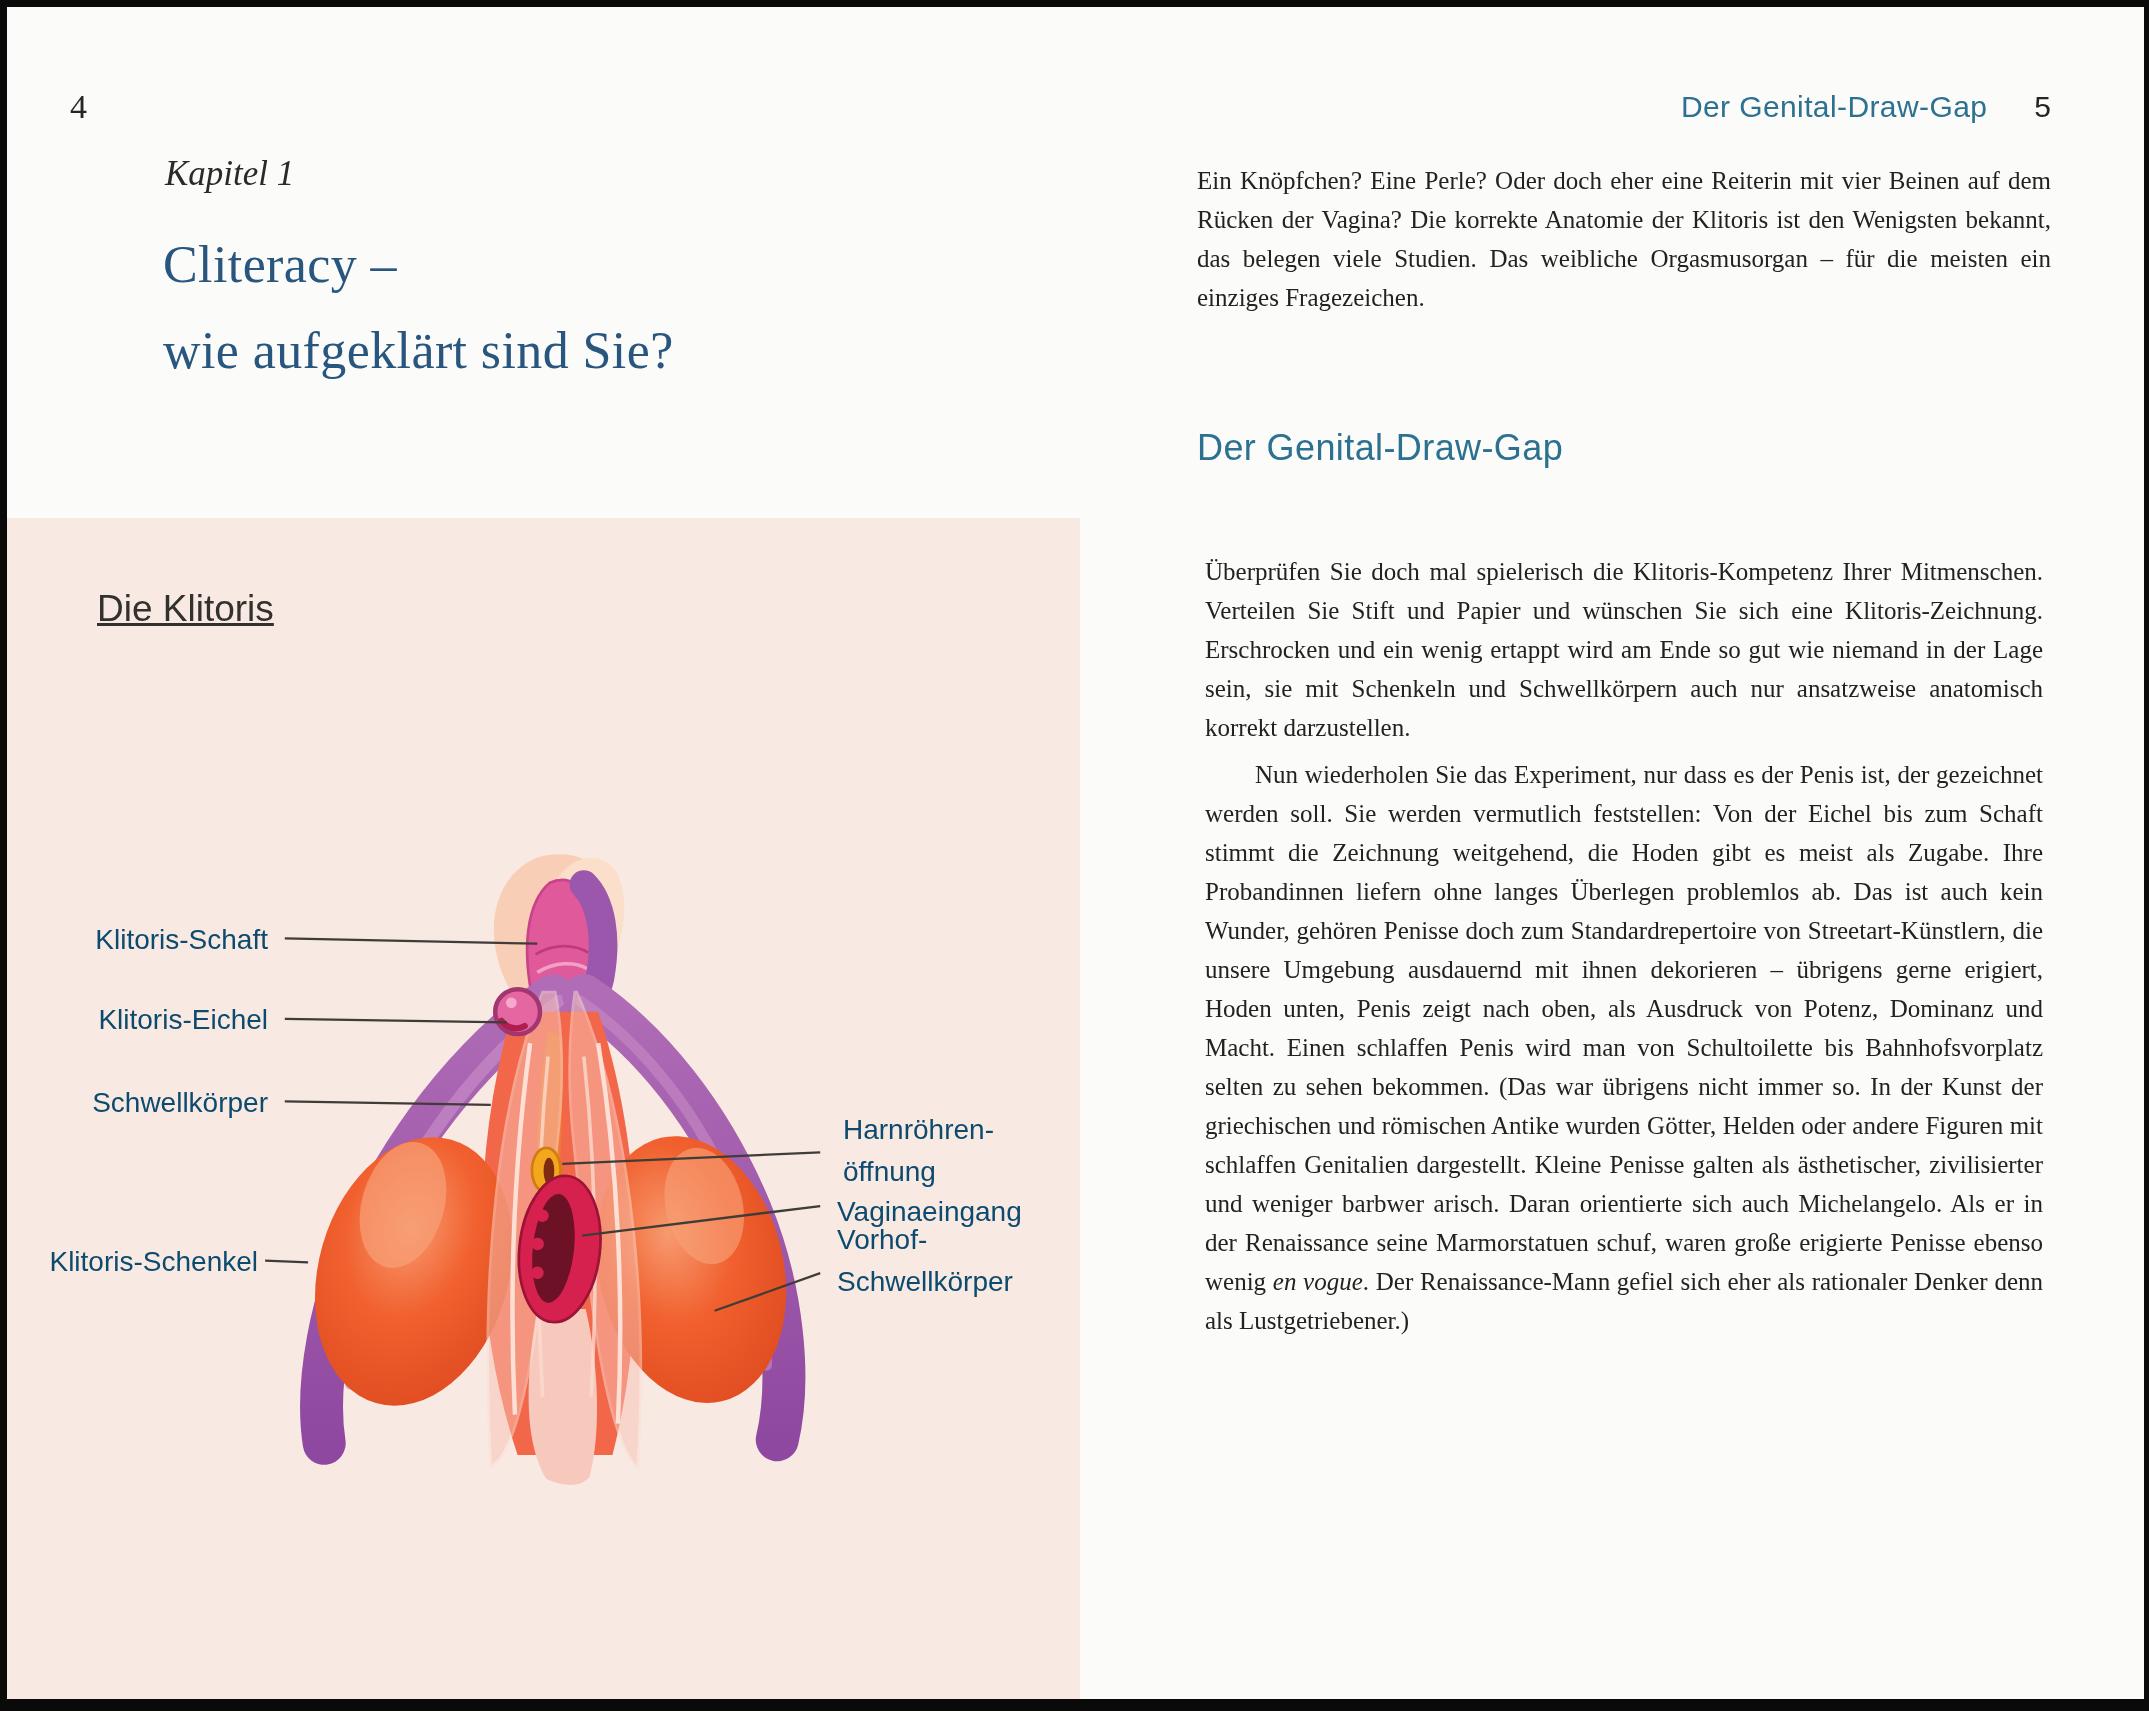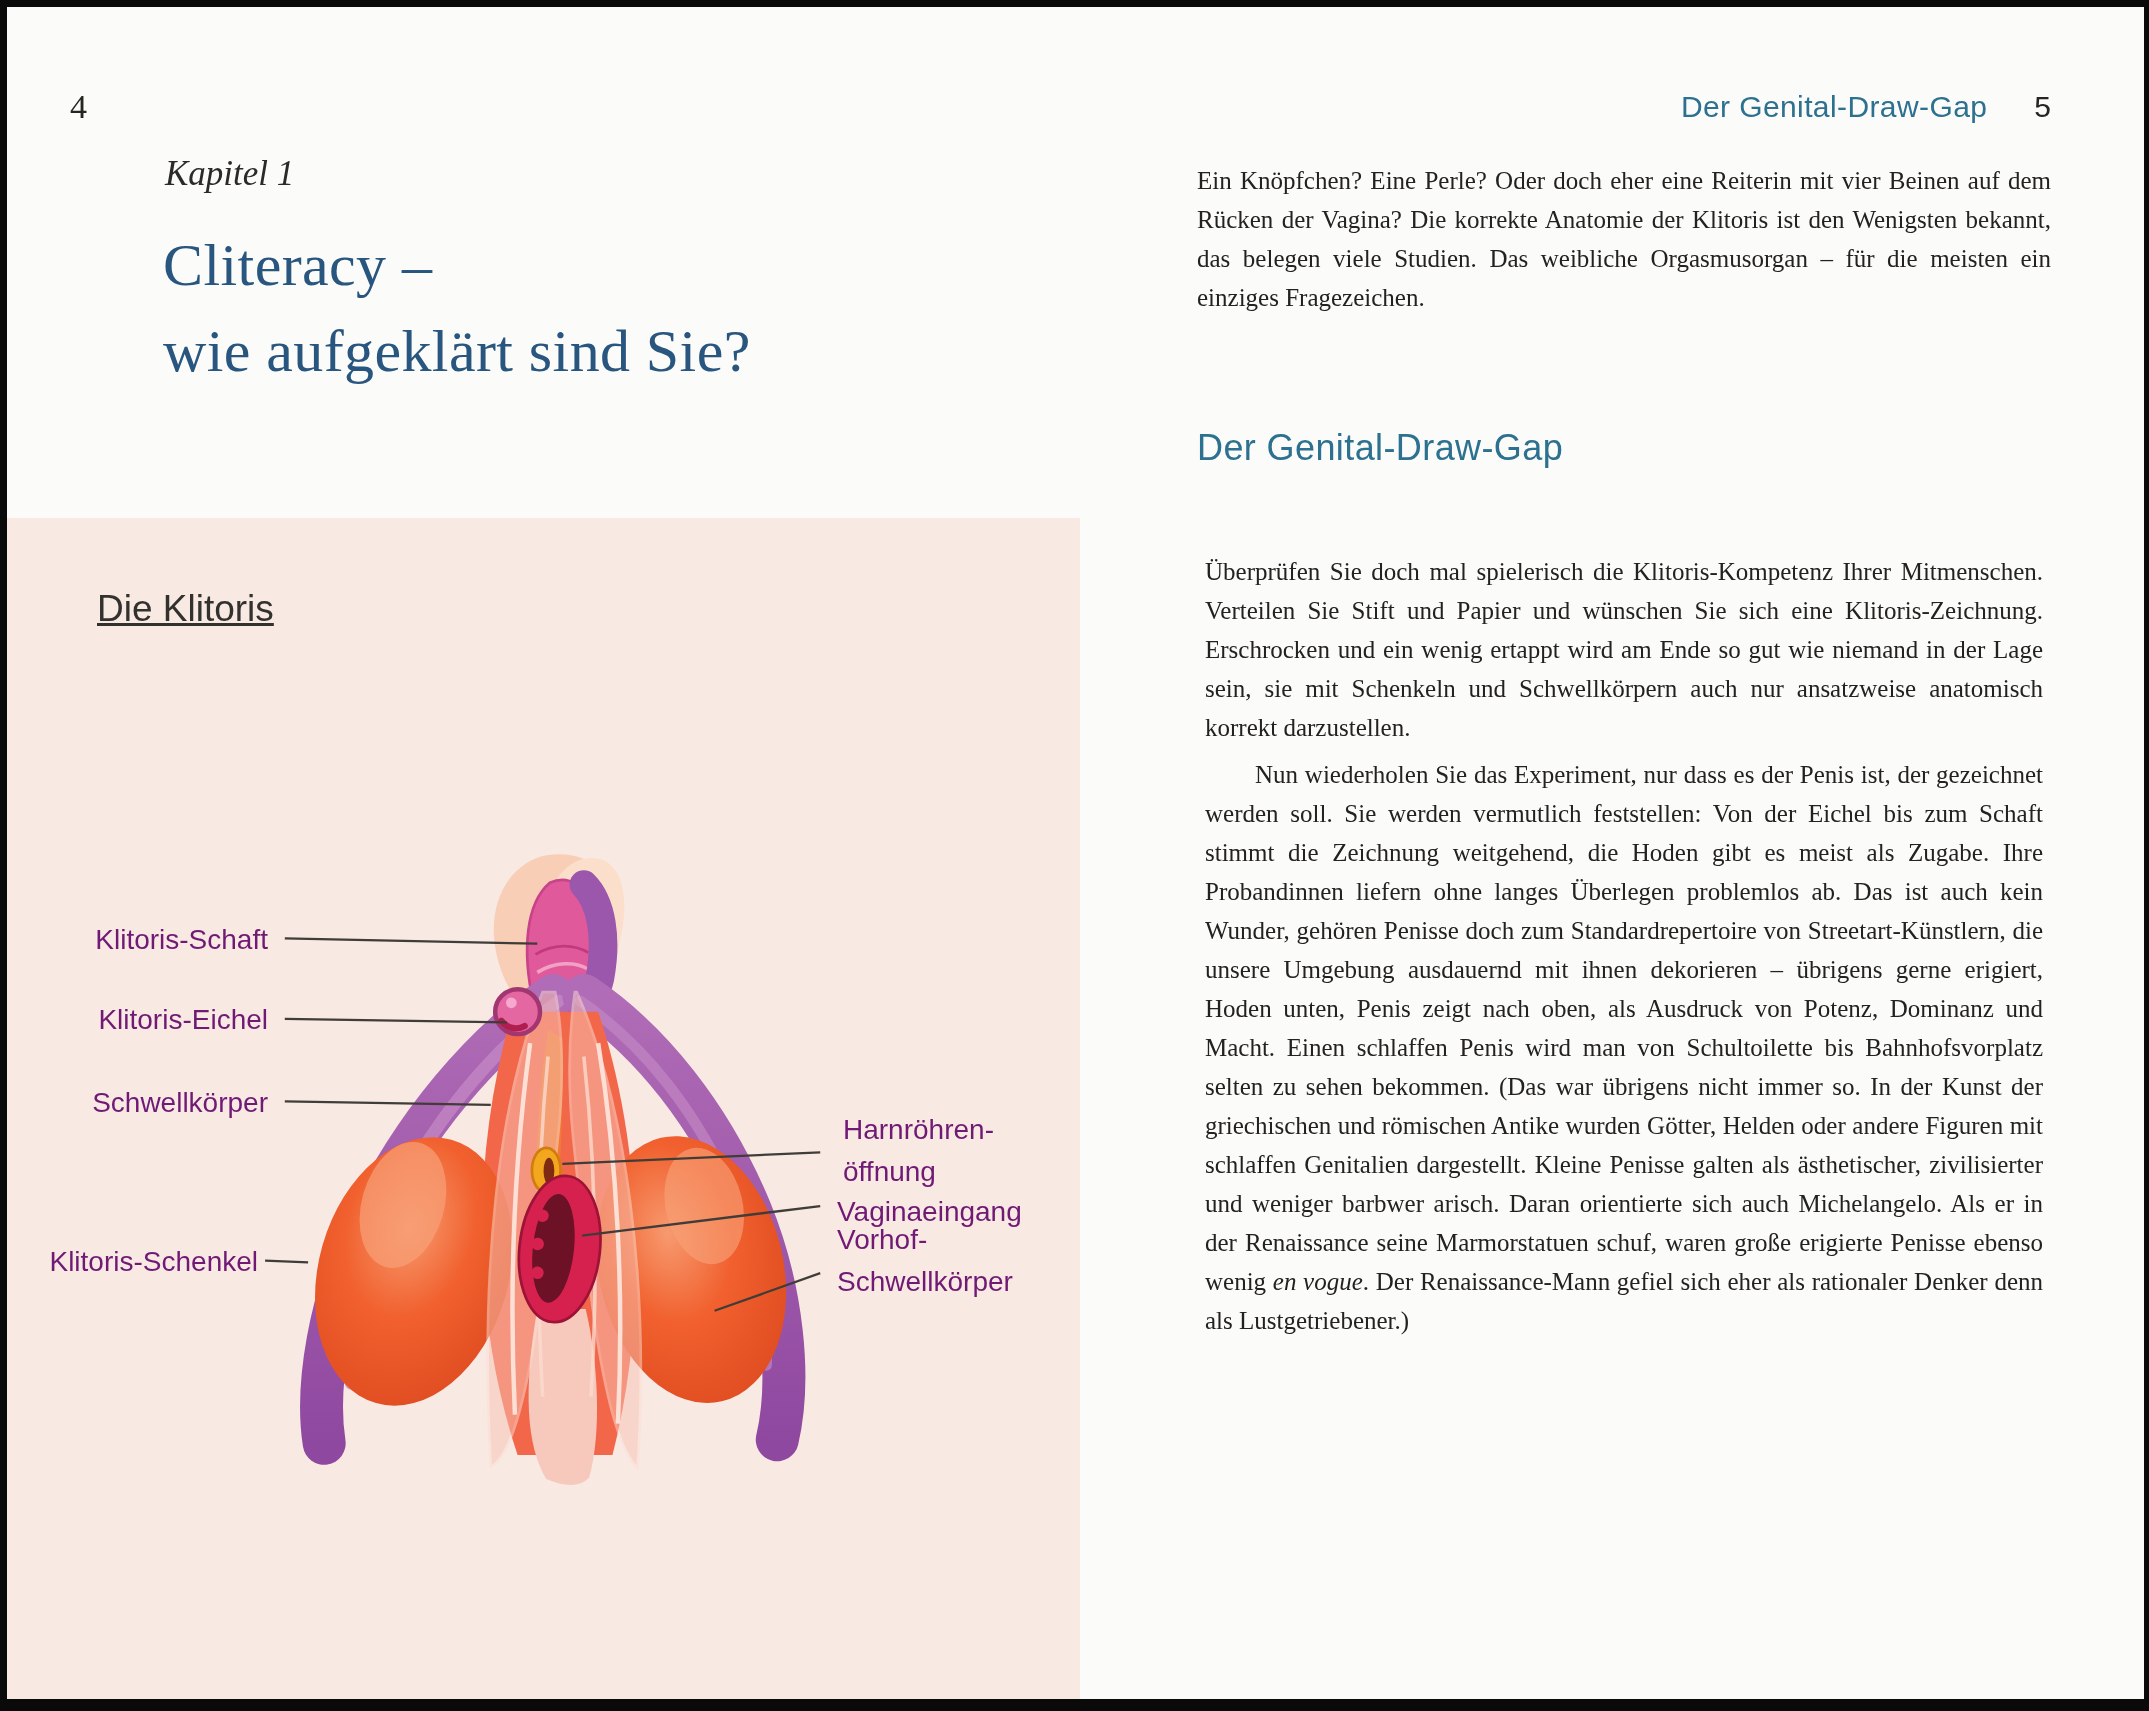--- a/index.html
+++ b/index.html
@@ -19,34 +19,34 @@
   .abs{position:absolute;}
 
   
   .pagenum-left{
     left:70px;top:88px;font-size:34px;color:#262522;
   }
   .kicker{
     left:165px;top:154px;font-size:35px;font-style:italic;color:#2b2a28;
   }
   .chapter-title{
-    left:163px;top:222px;font-size:60px;line-height:86px;color:#29567f;
+    left:163px;top:222px;font-size:52px;line-height:86px;color:#29567f;
     letter-spacing:0.4px;
   }
   .figure-box{
     left:5.4px;top:518px;width:1075px;height:1181px;background:#f8e9e3;
   }
   .figure-title{
     left:97px;top:588px;font-size:37px;color:#33312e;
     font-family:"Liberation Sans", sans-serif;
     text-decoration:underline;
   }
   .diagram-label{
     font-family:"Liberation Sans", sans-serif;
-    font-size:28px;line-height:42px;color:#701a75;white-space:nowrap;
+    font-size:28px;line-height:42px;color:#0c4a6e;white-space:nowrap;
   }
   .lbl-right-align{text-align:right;}
 
   
   .running-header{
     left:1197px;top:90px;width:854px;display:flex;justify-content:flex-end;
     align-items:baseline;gap:47px;
     font-family:"Liberation Sans", sans-serif;font-size:30px;
   }
   .running-header .rh-title{color:#2d7190;letter-spacing:0.4px;}

